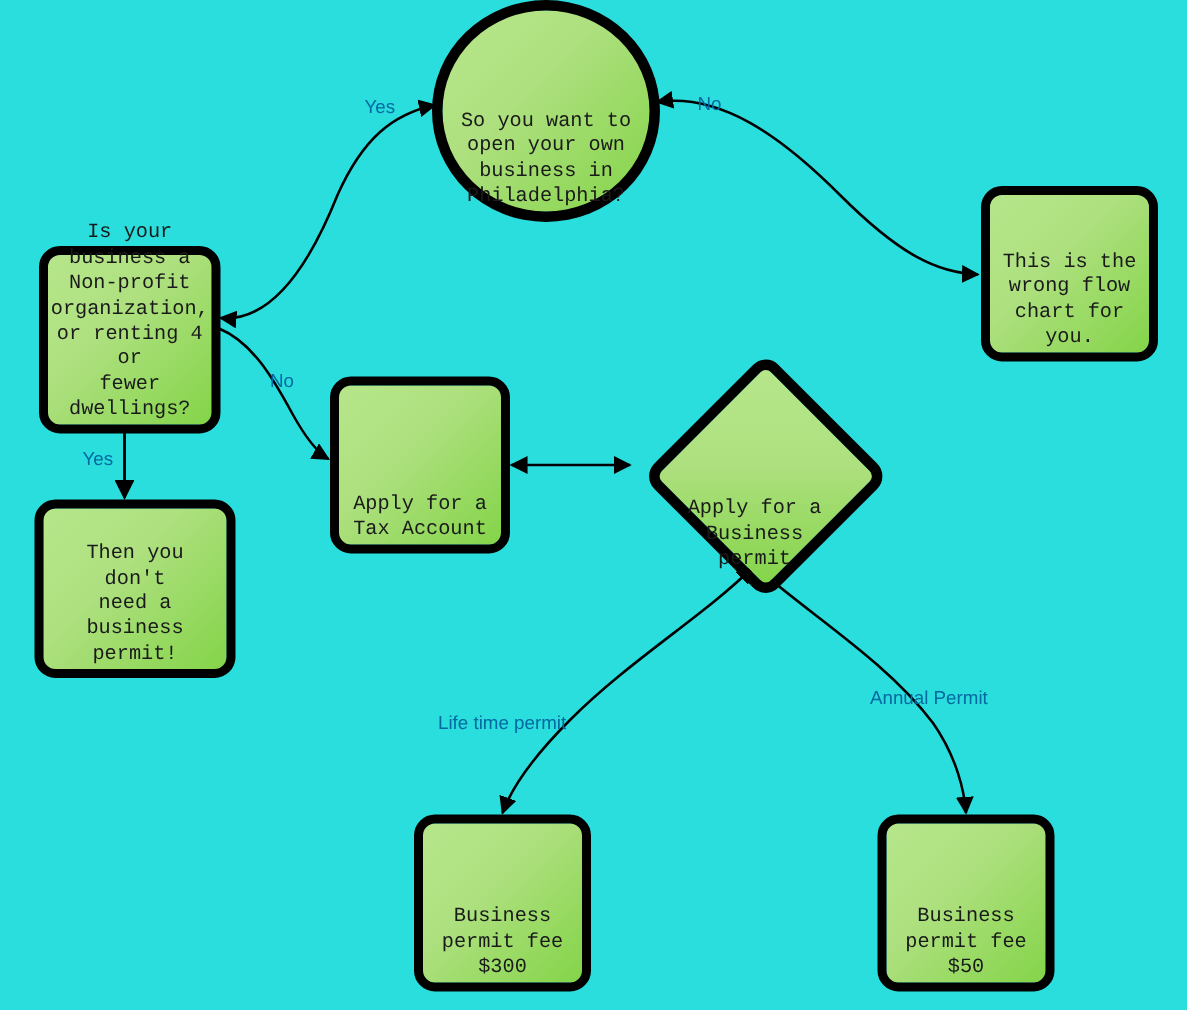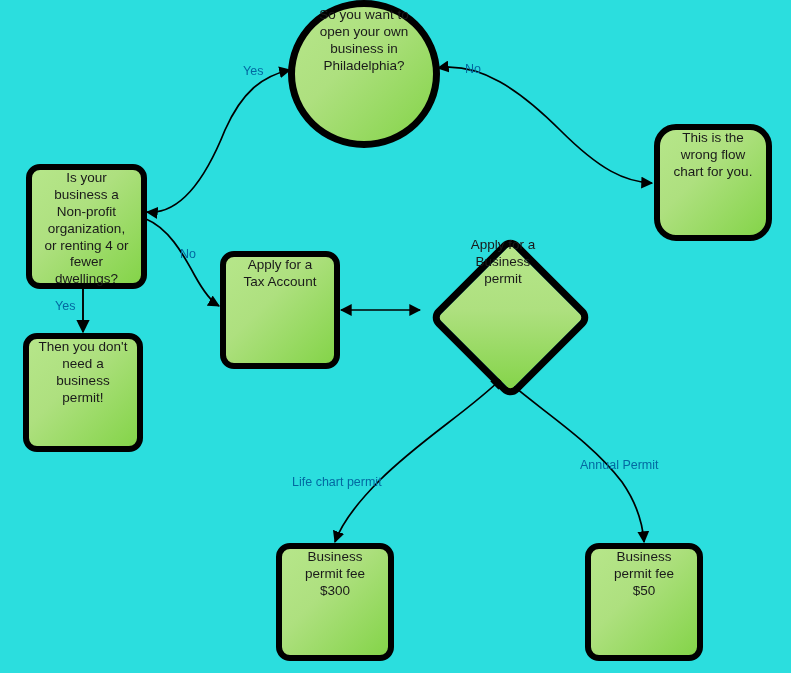--- a/index.html
+++ b/index.html
@@ -24,27 +24,28 @@
     position: absolute;
     left: 0;
     top: 0;
     width: 791px;
     height: 673px;
   }
   .node {
     position: absolute;
     box-sizing: border-box;
     display: flex;
-    align-items: flex-start;
+    align-items: flex-end;
     justify-content: center;
     text-align: center;
     color: #1a1a1a;
     font-size: 13.5px;
     line-height: 1.25;
     z-index: 5;
+    font-family: Liberation Mono, monospace;
   }
   .node .label {
     display: block;
     white-space: pre-line;
     padding: 0 6px;
   }
   
   .rect {
     border: 6px solid #000000;
     border-radius: 14px;
@@ -128,27 +129,27 @@
   <div class="node rect" style="left:26px; top:164px; width:121px; height:125px;">
     <span class="label">Is your
 business a
 Non-profit
 organization,
 or renting 4 or
 fewer
 dwellings?</span>
   </div>
 
-  <div class="node rect" style="left:654px; top:124px; width:118px; height:117px;border-radius:22px;">
+  <div class="node rect" style="left:654px; top:124px; width:118px; height:117px;">
     <span class="label">This is the
 wrong flow
 chart for you.</span>
   </div>
 
-  <div class="node rect" style="left:23px; top:333px; width:120px; height:119px;">
+  <div class="node rect" style="left:23px; top:333px; width:134px; height:119px;">
     <span class="label">Then you don't
 need a
 business
 permit!</span>
   </div>
 
   <div class="node rect" style="left:220px; top:251px; width:120px; height:118px;">
     <span class="label">Apply for a
 Tax Account</span>
   </div>
@@ -173,17 +174,17 @@
   </div>
 
   <span class="edge-label" style="left:243px; top:64px;">Yes</span>
 
   <span class="edge-label" style="left:465px; top:62px;">No</span>
 
   <span class="edge-label" style="left:55px; top:299px;">Yes</span>
 
   <span class="edge-label" style="left:180px; top:247px;">No</span>
 
-  <span class="edge-label" style="left:292px; top:475px;">Life chart permit</span>
+  <span class="edge-label" style="left:292px; top:475px;">Life time permit</span>
 
   <span class="edge-label" style="left:580px; top:458px;">Annual Permit</span>
 
 </div>
 
 </body></html>

